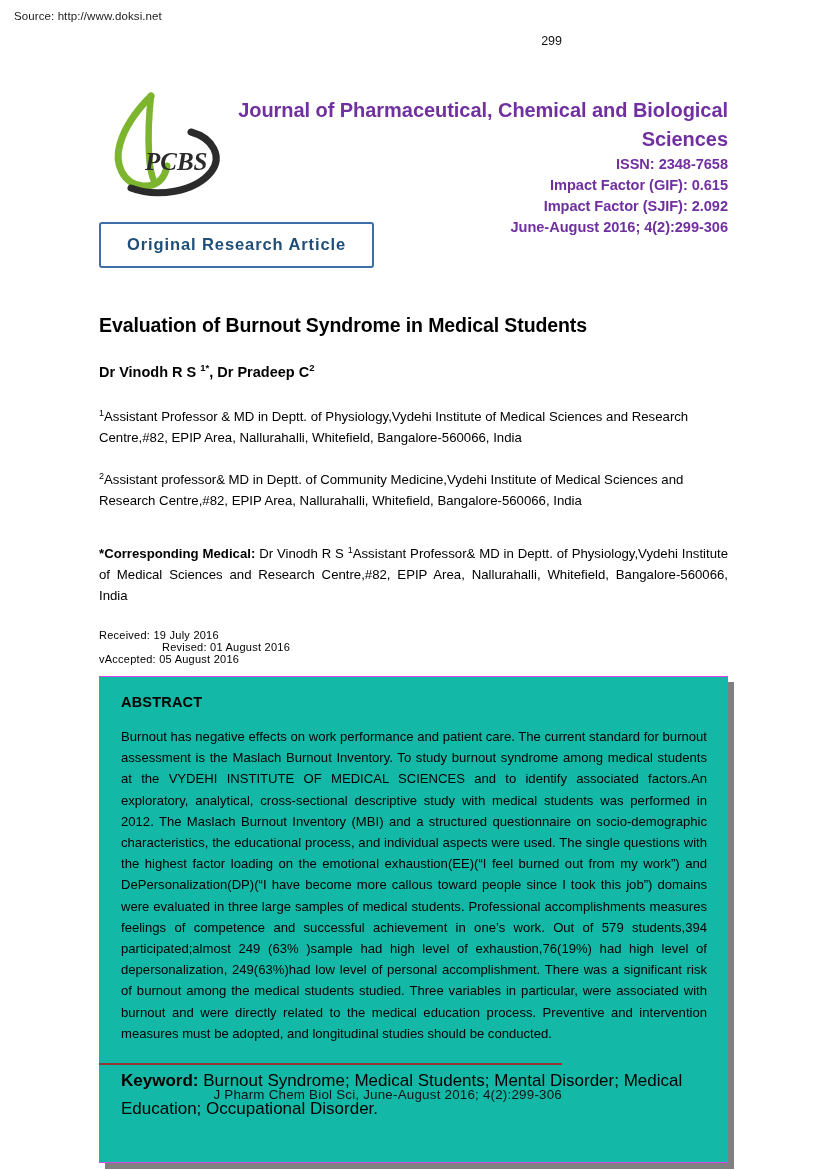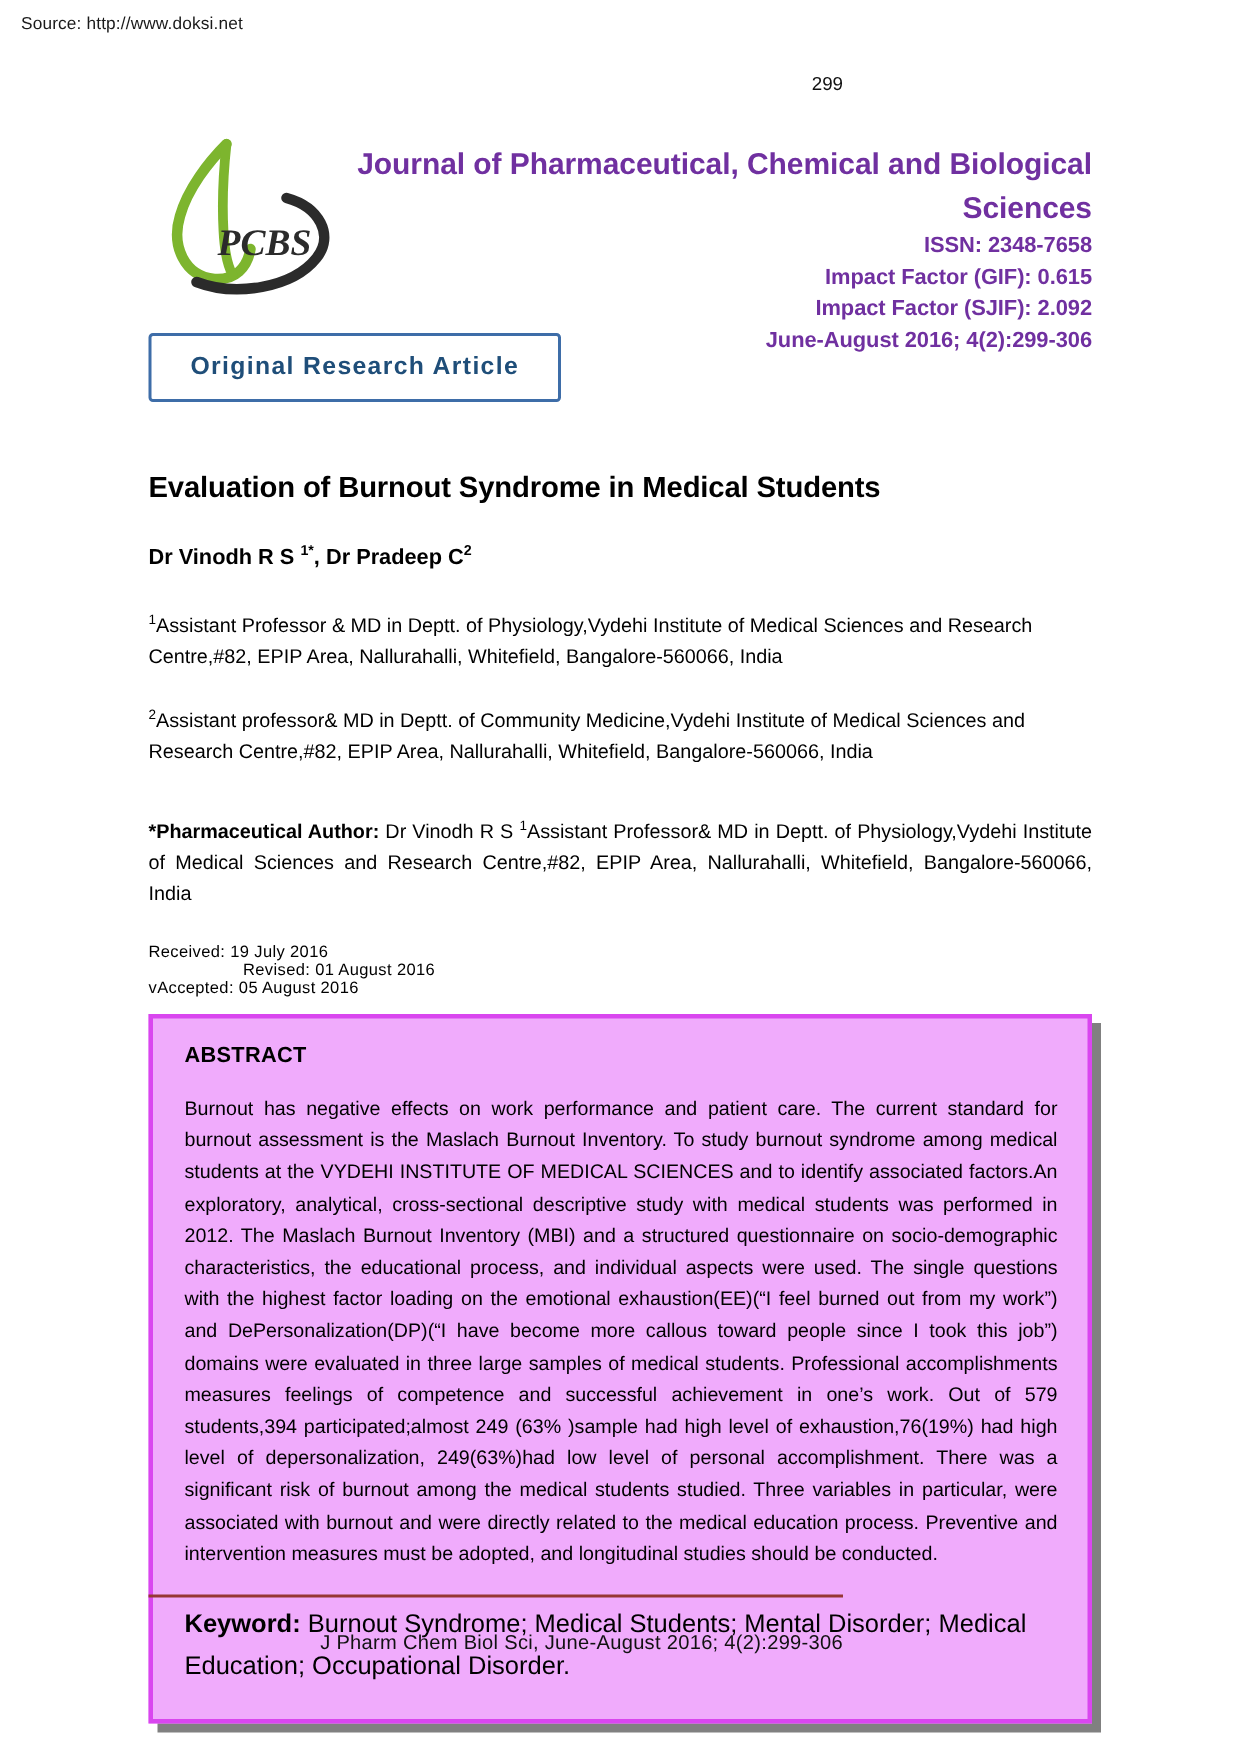--- a/index.html
+++ b/index.html
@@ -30,21 +30,21 @@
     top: 10px;
     font-size: 11.5px;
     color: #1a1a1a;
     letter-spacing: 0.1px;
   }
 
   
   .page-number {
     position: absolute;
     right: 99px;
-    top: 49px;
+    top: 34px;
     font-size: 12.5px;
     color: #111111;
   }
 
   
   .content {
     position: absolute;
     left: 99px;
     top: 88px;
     width: 629px;
@@ -162,23 +162,23 @@
   .abstract-shadow {
     position: absolute;
     left: 6px;
     top: 6px;
     right: -6px;
     bottom: -6px;
     background: #808080;
   }
   .abstract-box {
     position: relative;
-    background: #f0abfc;
-    border: 3px solid #d946ef;
-    padding: 17px 20px 22px 21px;
+    background: #14b8a6;
+    border: 1px solid #d946ef;
+    padding: 17px 20px 40px 21px;
   }
   .abstract-heading {
     font-size: 14.5px;
     font-weight: bold;
     letter-spacing: 0.2px;
     margin-bottom: 16px;
   }
   .abstract-body {
     font-size: 13.1px;
     line-height: 1.62;
@@ -252,21 +252,21 @@
     </div>
 
     <div class="article-title">Evaluation of Burnout Syndrome in Medical Students</div>
 
     <div class="authors"><span>Dr Vinodh R S </span><sup>1*</sup><span>, Dr Pradeep C</span><sup>2</sup></div>
 
     <div class="affiliation"><sup>1</sup><span>Assistant Professor &amp; MD in Deptt. of Physiology,Vydehi Institute of Medical Sciences and Research Centre,#82, EPIP Area, Nallurahalli, Whitefield, Bangalore-560066, India</span></div>
 
     <div class="affiliation second"><sup>2</sup><span>Assistant professor&amp; MD in Deptt. of Community Medicine,Vydehi Institute of Medical Sciences and Research Centre,#82, EPIP Area, Nallurahalli, Whitefield, Bangalore-560066, India</span></div>
 
-    <div class="corresponding"><b>*Pharmaceutical Author:</b><span> Dr Vinodh R S </span><sup>1</sup><span>Assistant Professor&amp; MD in Deptt. of Physiology,Vydehi Institute of Medical Sciences and Research Centre,#82, EPIP Area, Nallurahalli, Whitefield, Bangalore-560066, India</span></div>
+    <div class="corresponding"><b>*Corresponding Medical:</b><span> Dr Vinodh R S </span><sup>1</sup><span>Assistant Professor&amp; MD in Deptt. of Physiology,Vydehi Institute of Medical Sciences and Research Centre,#82, EPIP Area, Nallurahalli, Whitefield, Bangalore-560066, India</span></div>
 
     <div class="dates">
       <span>Received: 19 July 2016</span>
       <span class="date-revised">Revised: 01 August 2016</span>
       <span>vAccepted: 05 August 2016</span>
     </div>
 
     <div class="abstract-wrap">
       <div class="abstract-shadow"></div>
       <div class="abstract-box">

